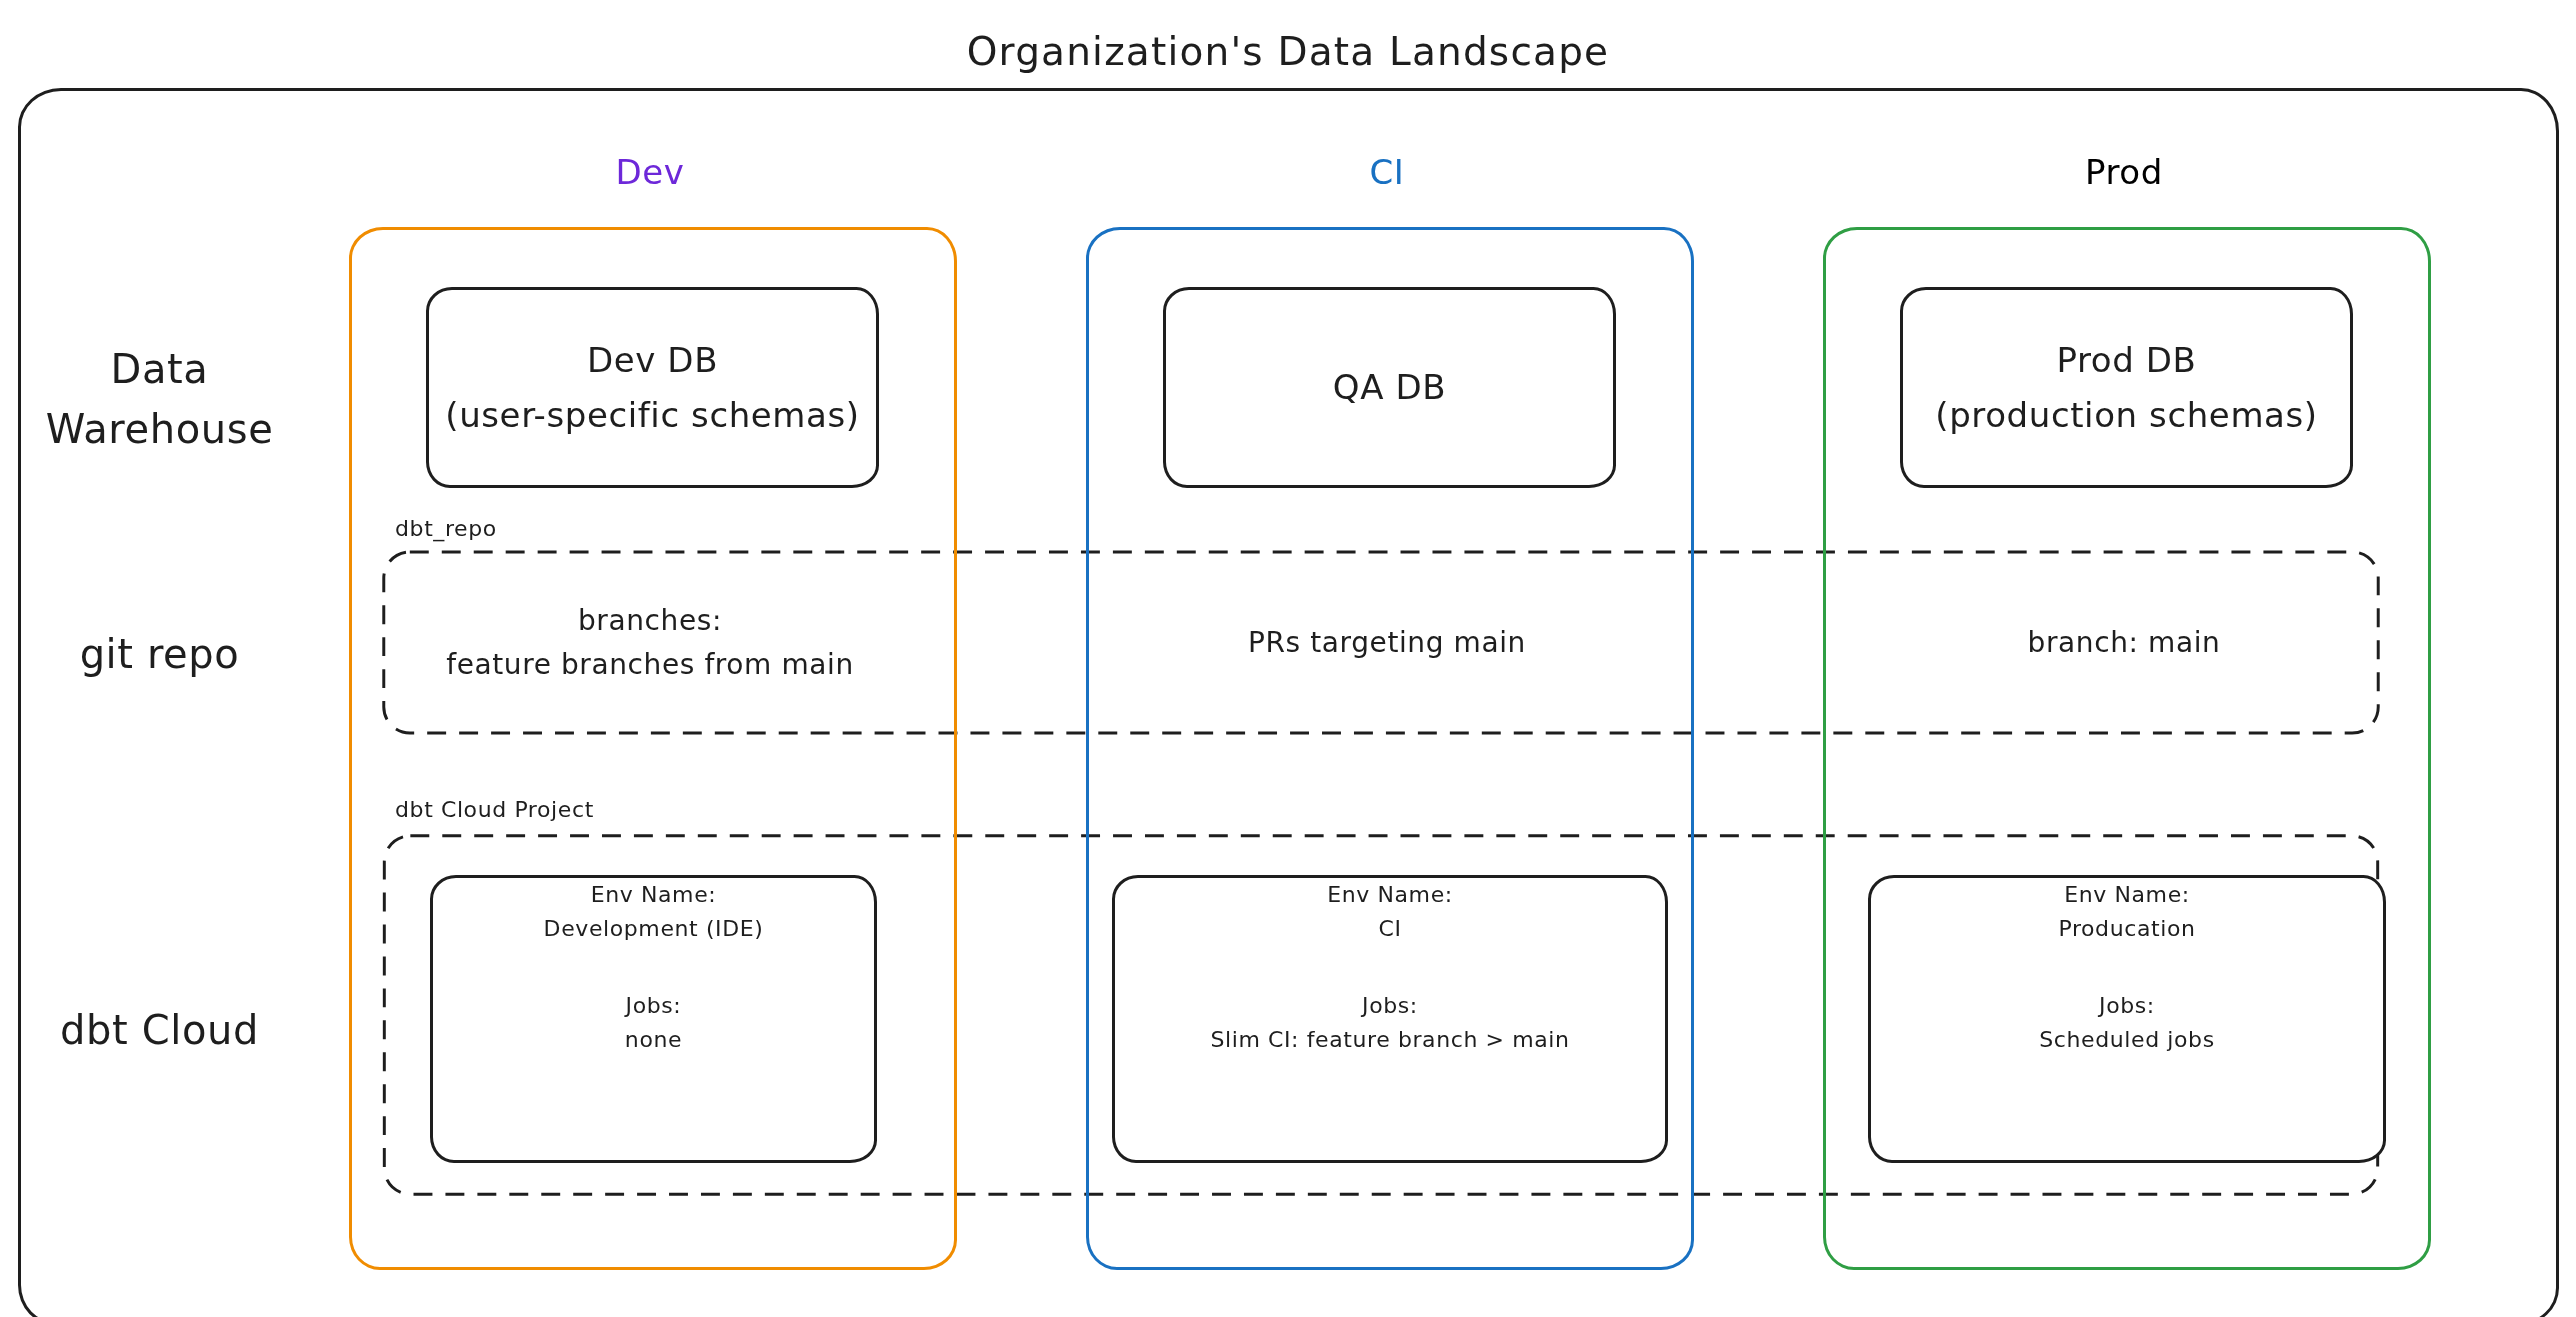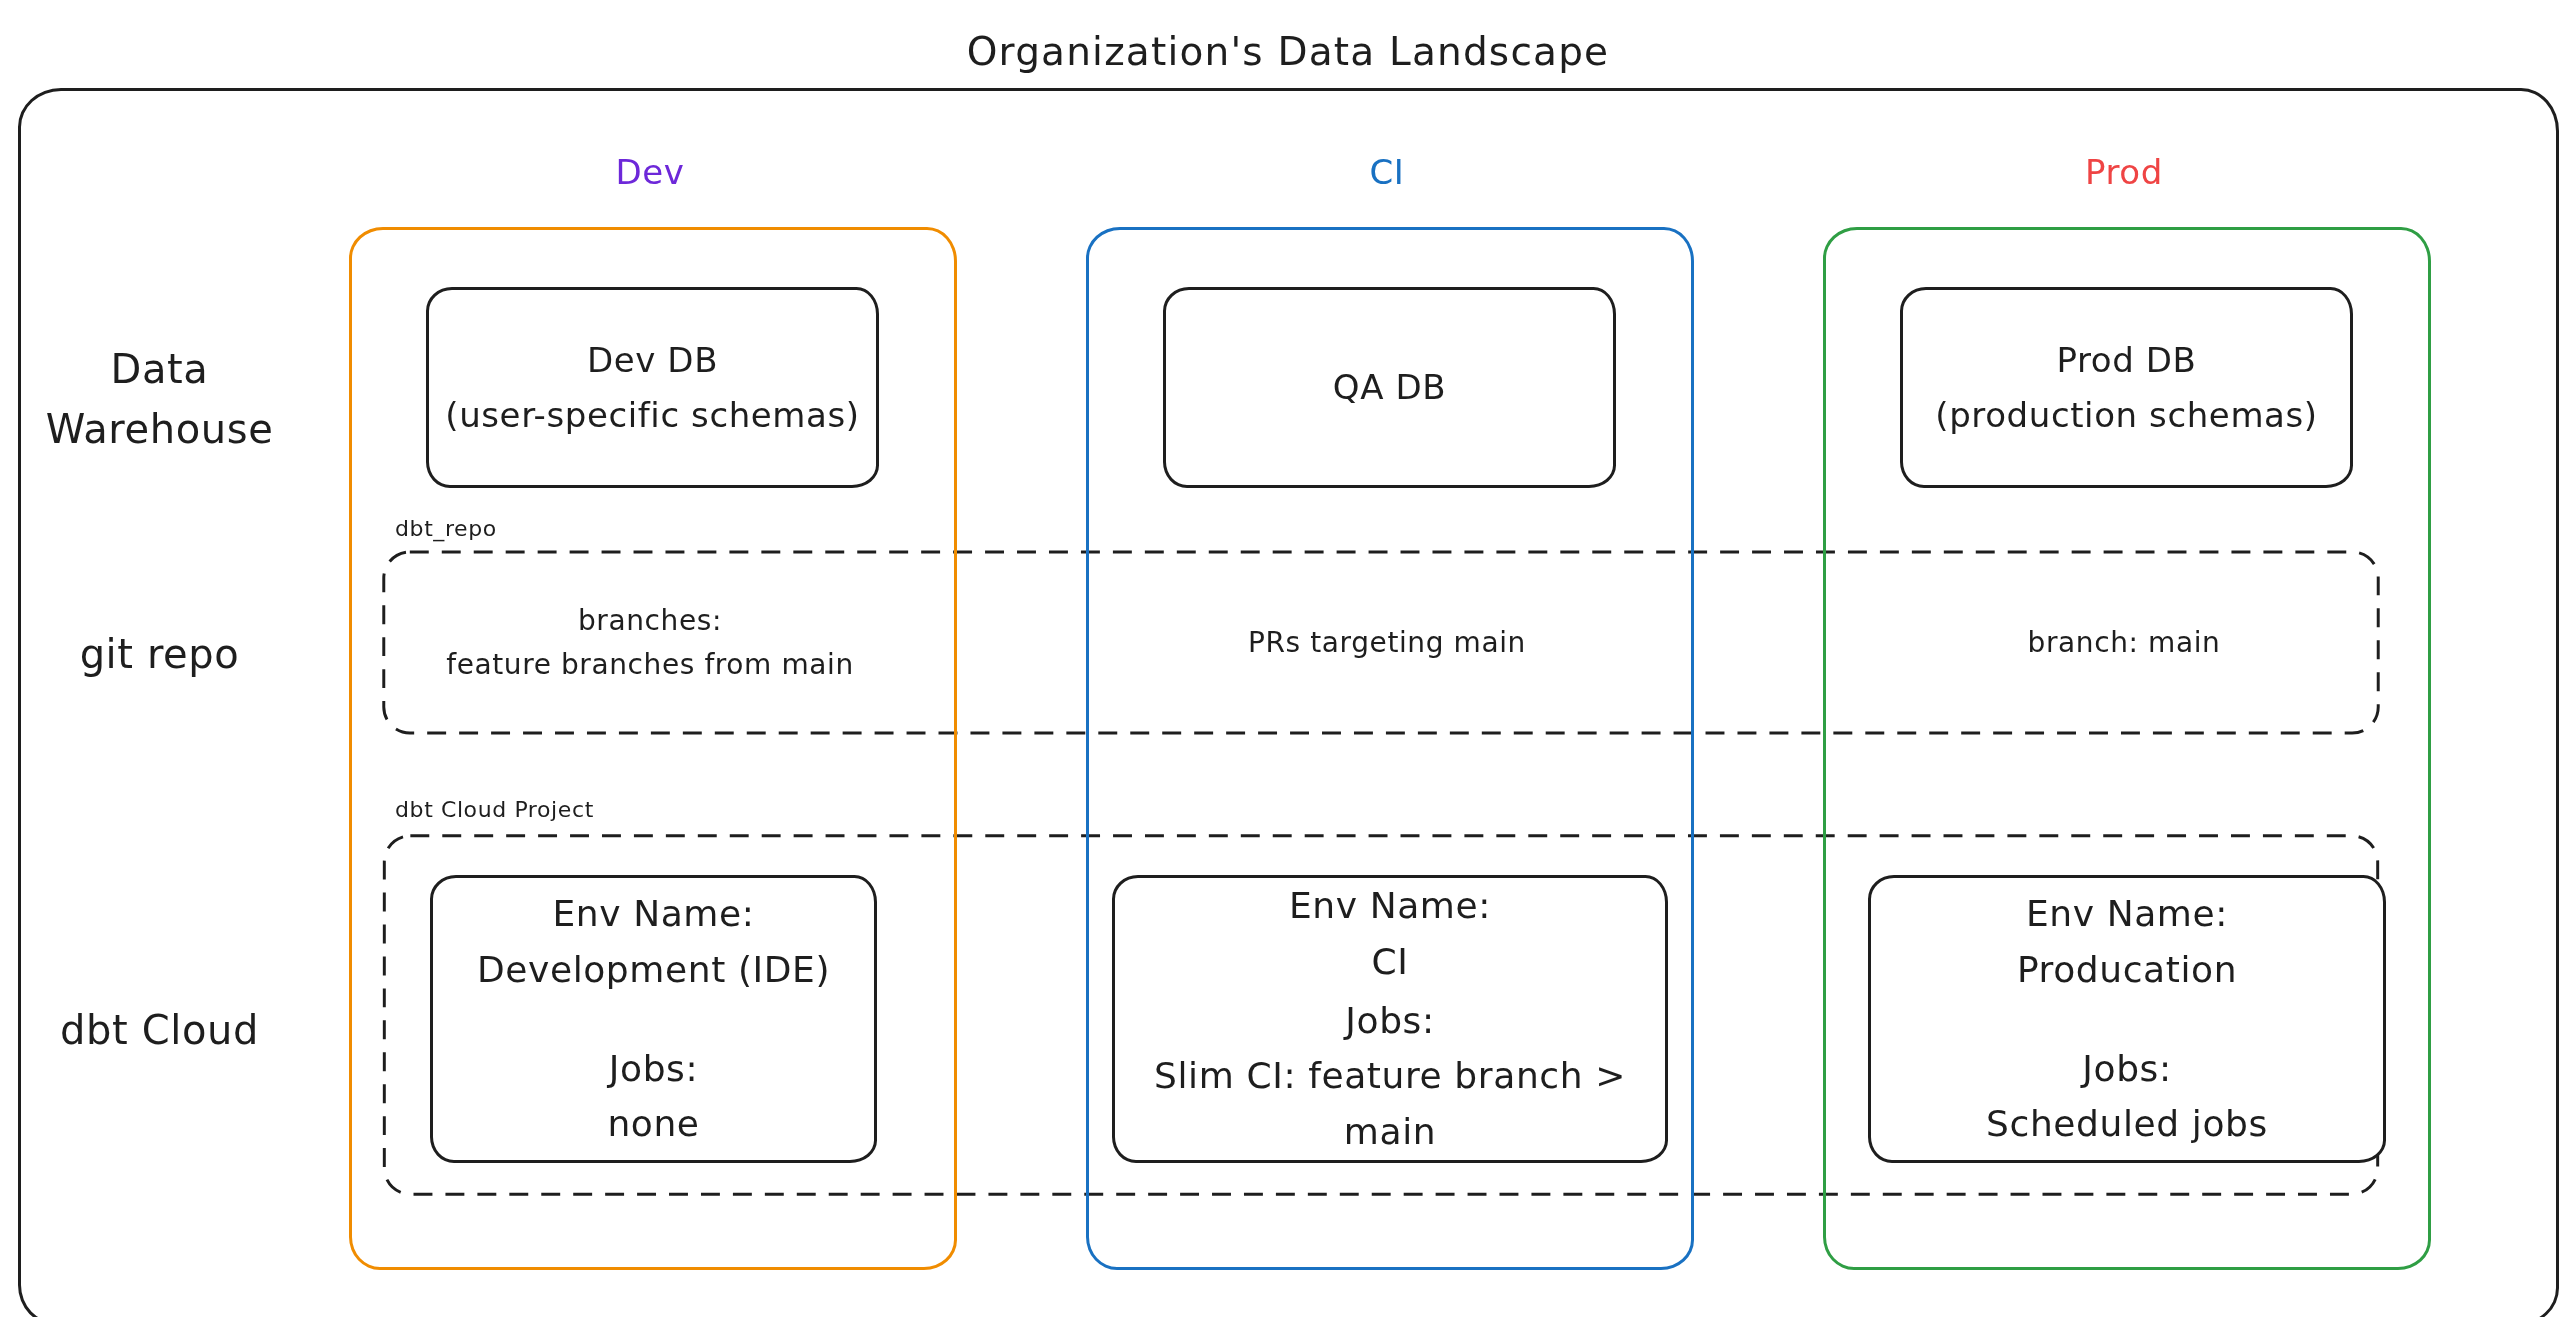--- a/index.html
+++ b/index.html
@@ -43,21 +43,21 @@
   
   .col-header {
     top: 136px;
     height: 53px;
     width: 602px;
     text-align: center;
     font-size: 34px;
   }
   .col-header.dev  { left: 349px;  color: #6d28d9; }
   .col-header.ci   { left: 1086px; color: #1971c2; }
-  .col-header.prod { left: 1823px; color: #ef4444; }
+  .col-header.prod { left: 1823px; color: #000000; }
 
   
   .col-box {
     top: 211px;
     width: 602px;
     height: 1037px;
     border-radius: 34px 30px 33px 31px / 31px 34px 30px 33px;
     background: transparent;
   }
   .col-box.dev  { left: 349px;  border: 3px solid #f08c00; }
@@ -128,23 +128,22 @@
   
   .env-box {
     top: 859px;
     height: 282px;
     border: 3.6px solid #1e1e1e;
     border-radius: 26px 22.5px 27px 24px / 24px 27px 22.5px 26px;
     background: #ffffff;
     display: flex;
     flex-direction: column;
     align-items: center;
-    justify-content: center;
-    text-align: center;
-    font-size: 36px;
+    text-align: center;
+    font-size: 22px;
     line-height: 1.55;
   }
   .env-box.dev  { left: 430px;  width: 441px; }
   .env-box.ci   { left: 1112px; width: 550px; }
   .env-box.prod { left: 1868px; width: 512px; }
   .env-box span { display: block; }
   .env-gap { height: 43px; }
 </style>
 </head>
 <body>

